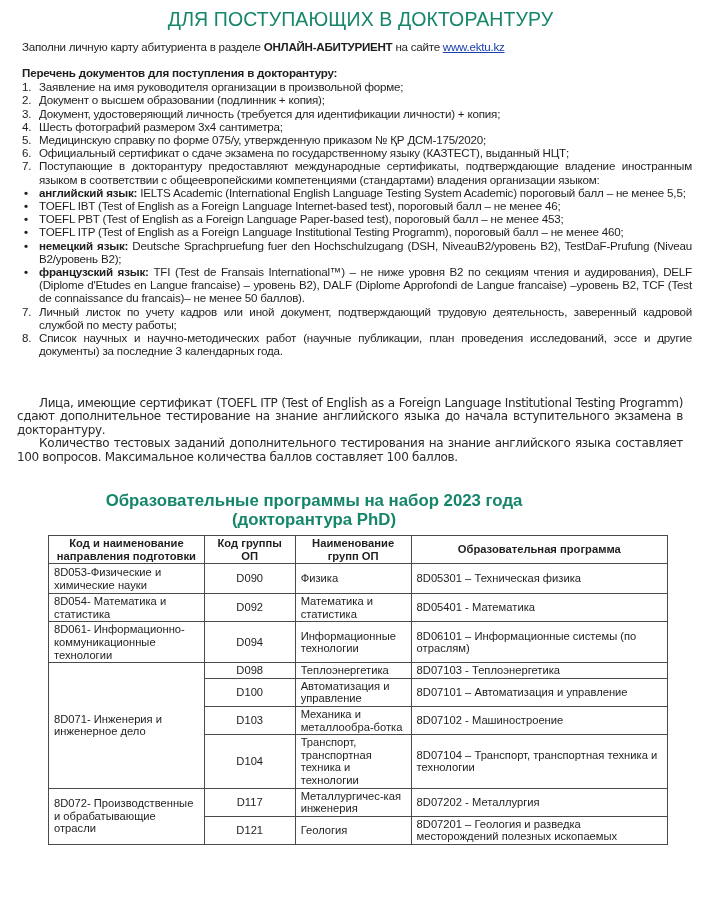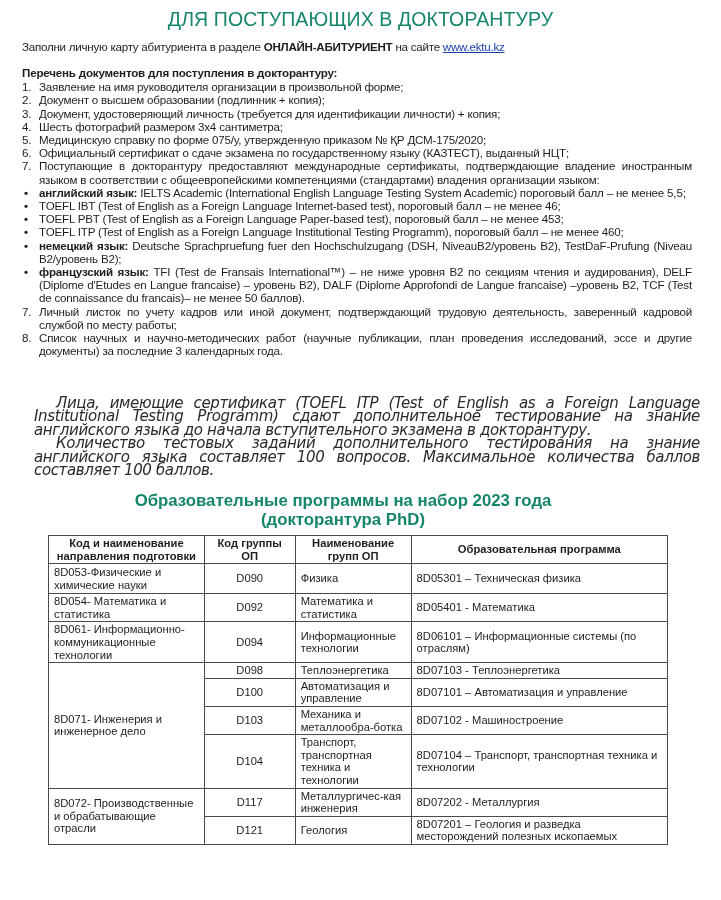--- a/index.html
+++ b/index.html
@@ -19,28 +19,28 @@
     .docs {
       position: absolute; top: 66px; left: 22px; width: 670px;
       font-size: 11.6px; line-height: 13.2px; letter-spacing: -0.2px;
     }
     .docs-heading { font-weight: bold; margin-bottom: 1px; }
     .item { position: relative; padding-left: 17px; text-align: justify; }
     .item .num { position: absolute; left: 0; top: 0; }
     .item .bullet { position: absolute; left: 2px; top: 0; font-weight: bold; }
     .item b { font-weight: bold; }
     .notes {
-      position: absolute; top: 397px; left: 34px; width: 666px;
-      font-family: "DejaVu Sans", sans-serif; font-style: italic;
-      font-size: 15px; line-height: 13.4px; letter-spacing: -0.35px; color: #2a2a2a;
+      position: absolute; top: 397px; left: 17px; width: 666px;
+      font-family: "DejaVu Sans", sans-serif; 
+      font-size: 12px; line-height: 13.4px; letter-spacing: -0.35px; color: #2a2a2a;
     }
     .notes p { margin: 0; text-indent: 22px; text-align: justify; }
     .programs-title {
       position: absolute; top: 491px; left: 0; width: 628px; text-align: center;
-      color: #16866a; font-weight: bold; font-size: 16.8px; line-height: 19px; margin-left: 29px;
+      color: #16866a; font-weight: bold; font-size: 16.8px; line-height: 19px;
     }
     table.programs {
       position: absolute; top: 535px; left: 48px; width: 620px;
       border-collapse: collapse; font-size: 11.2px; line-height: 12.6px; border-radius: 20px;
     }
     table.programs th, table.programs td {
       border: 1px solid #4a4a4a; padding: 1px 5px; vertical-align: middle;
     }
     table.programs th { font-weight: bold; text-align: center; font-size: 11.2px; }
     td.center { text-align: center; }

